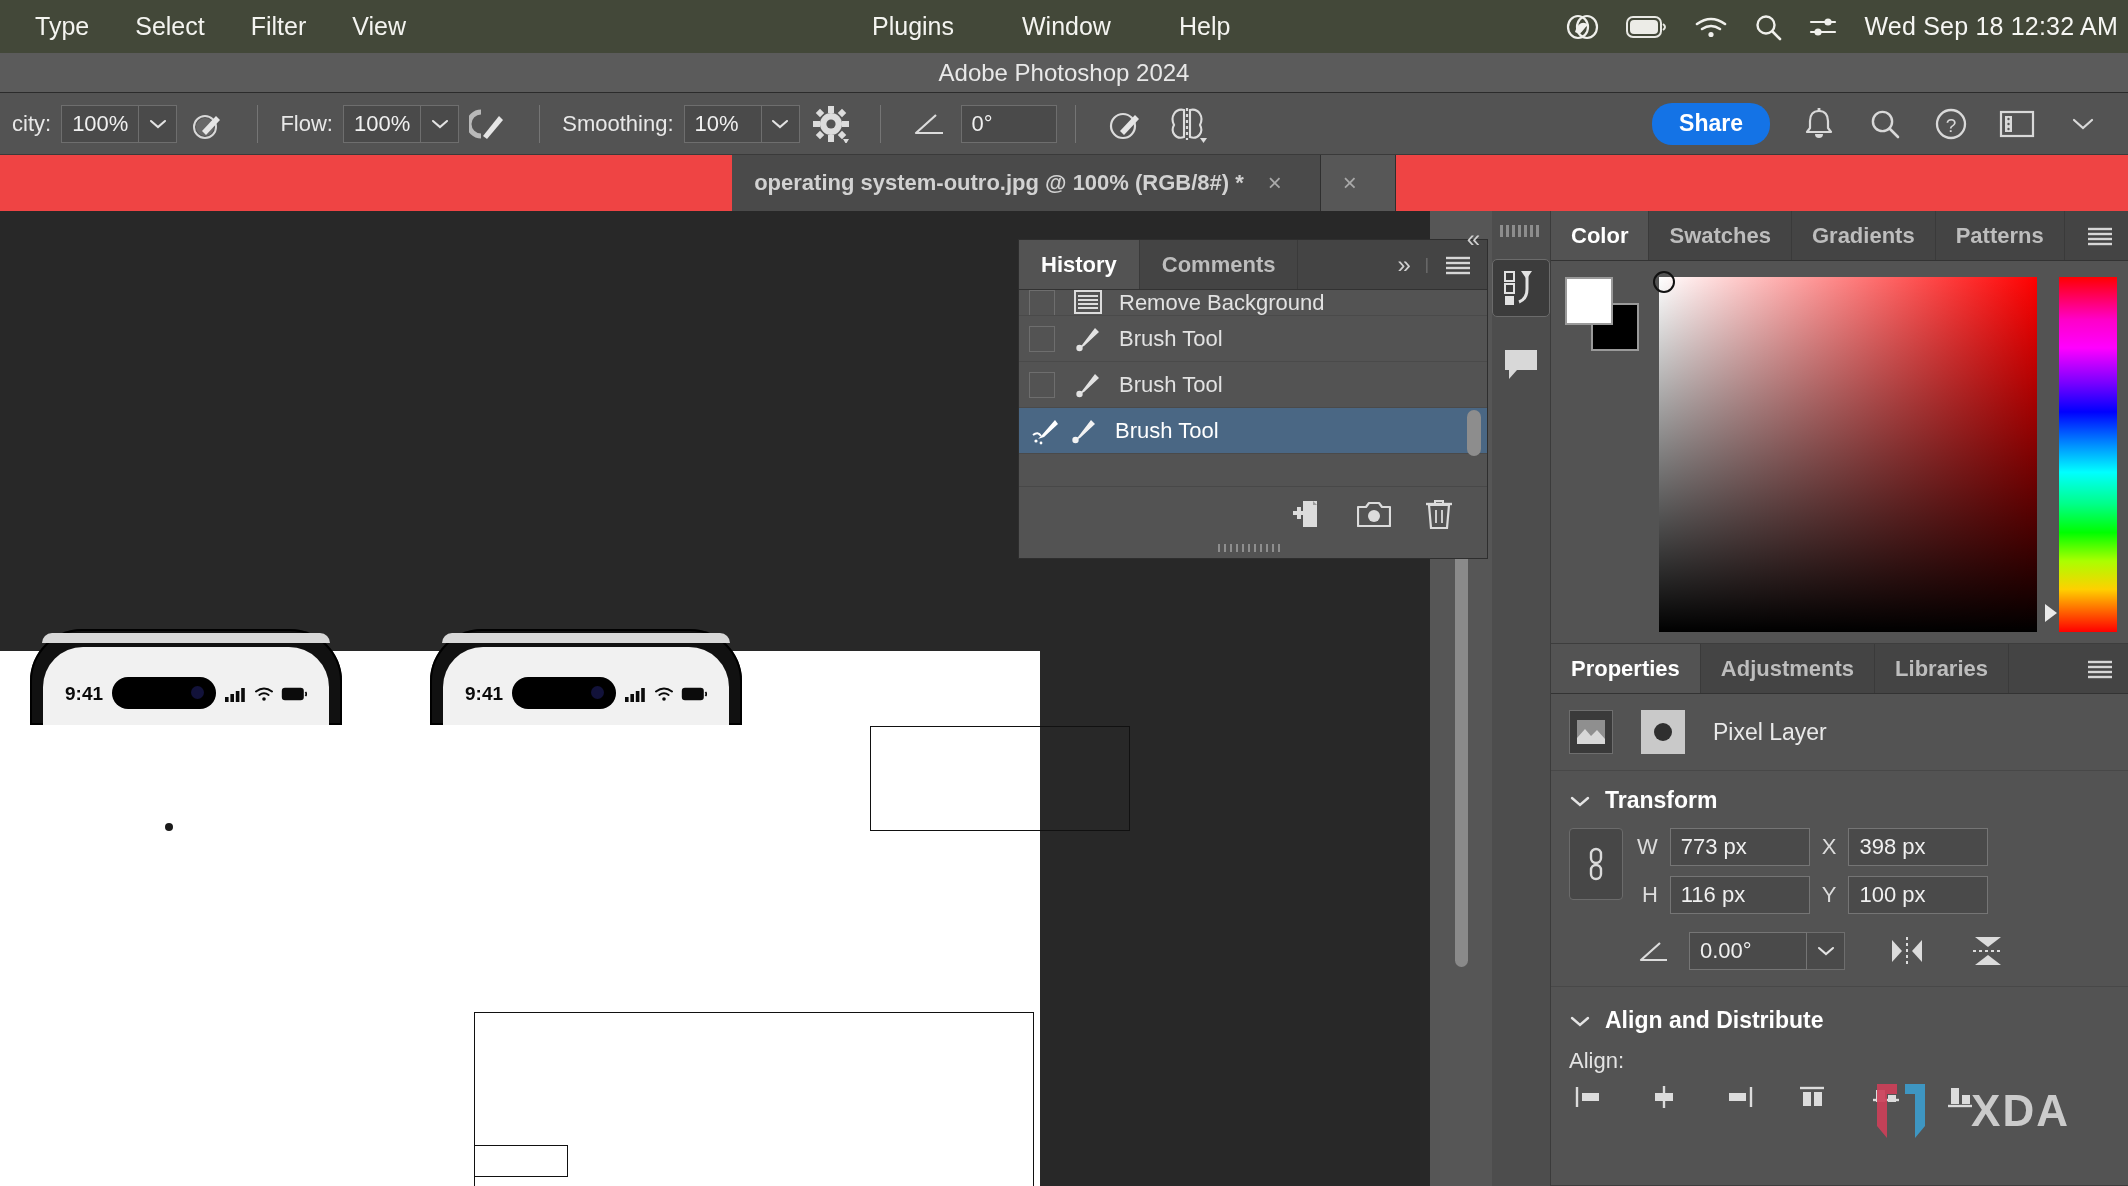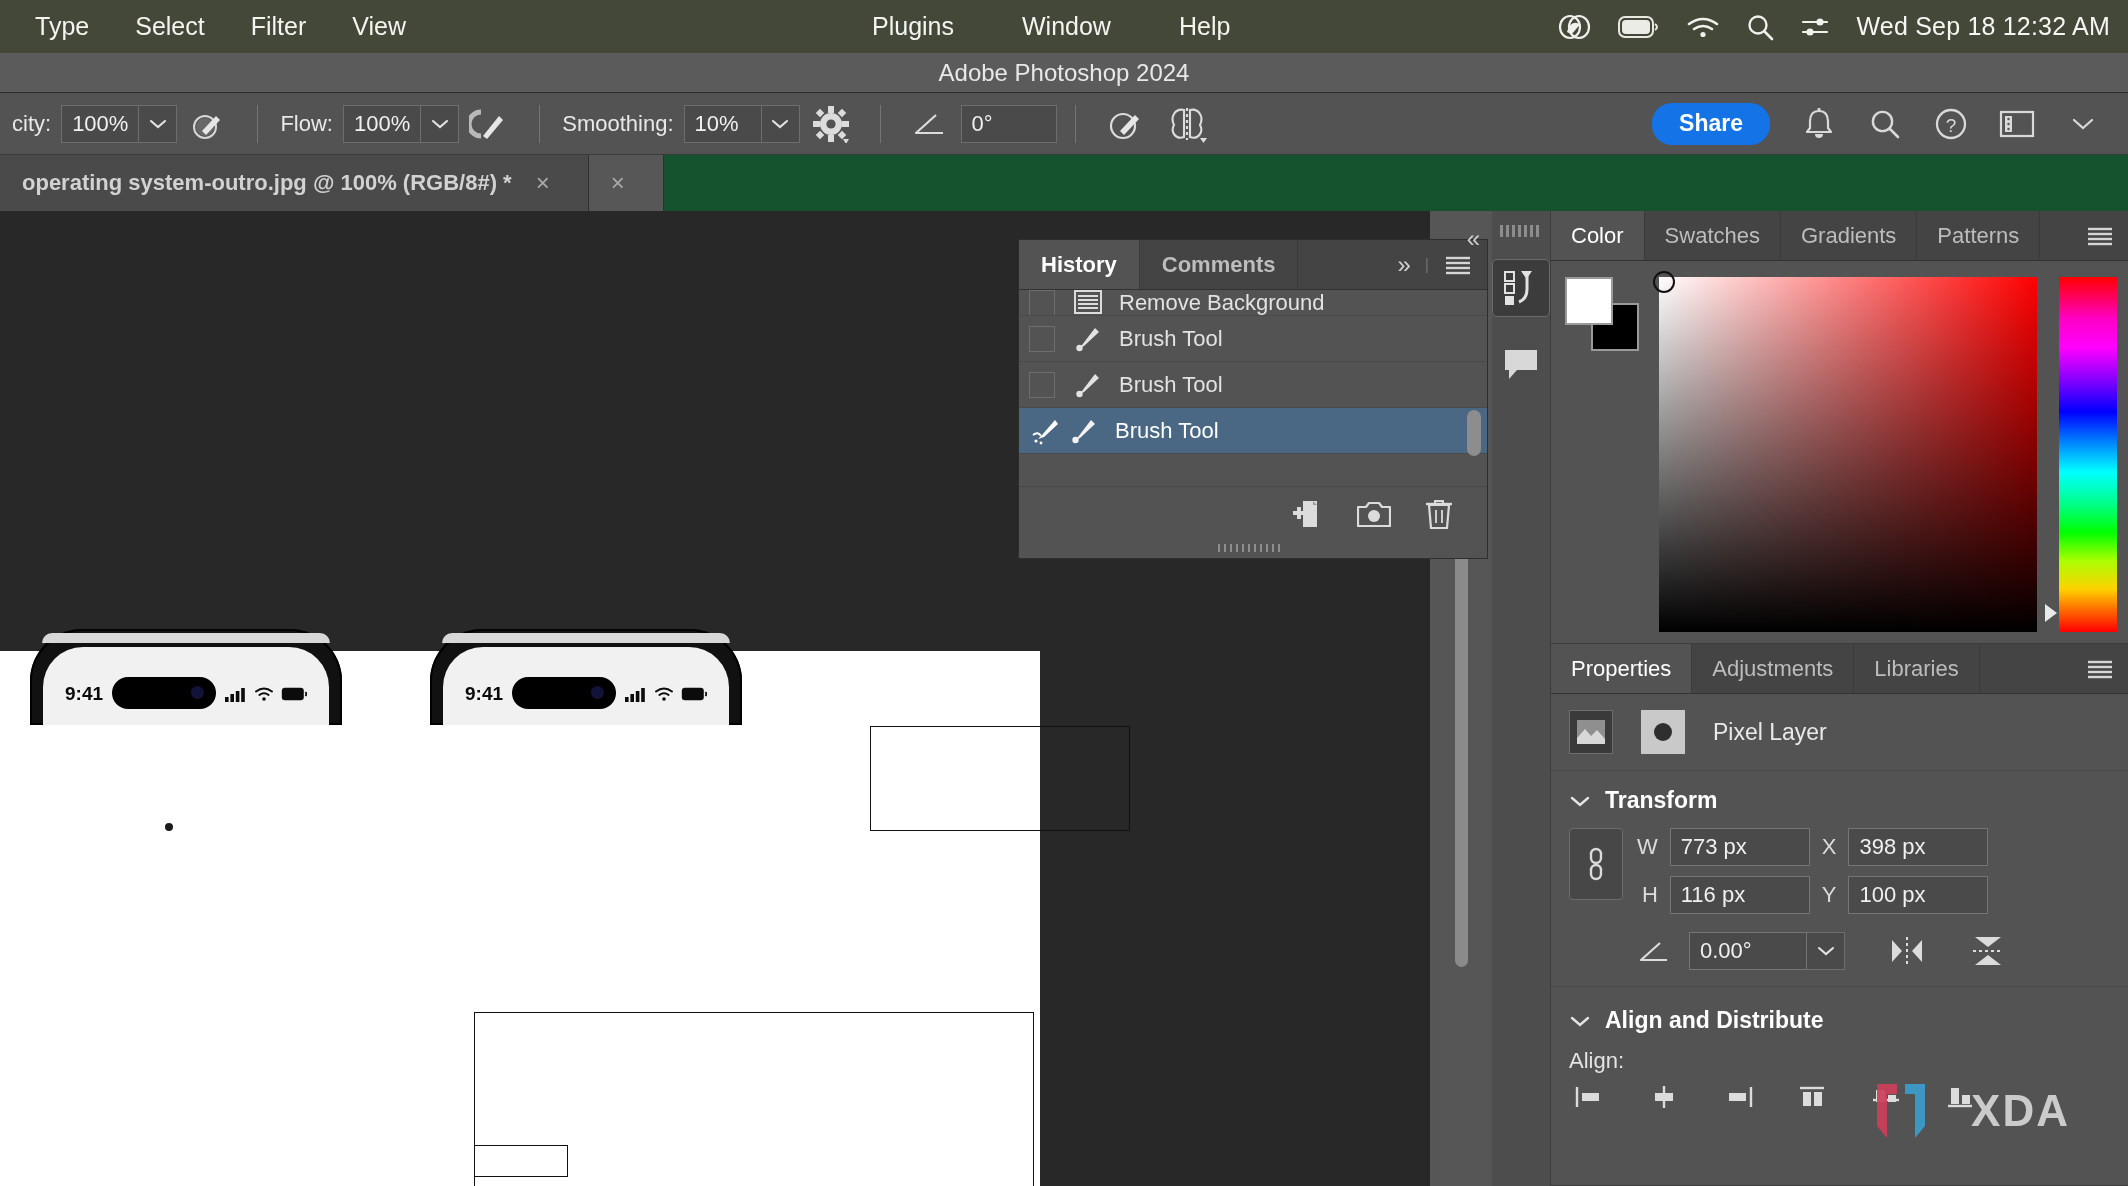--- a/index.html
+++ b/index.html
@@ -17,21 +17,21 @@
     position: absolute; top: 0; left: 0; width: 2128px; height: 53px;
     background: #434839;
     display: flex; align-items: center;
     color: #f2f2ef;
   }
   .macbar .mitem {
     font-size: 25px; font-weight: 400; color: #f4f4f0;
     padding: 0 23px; line-height: 53px; white-space: nowrap;
   }
   .macbar-left { display: flex; align-items: center; padding-left: 12px; }
-  .macbar-right { margin-left: auto; display: flex; align-items: center; padding-right: 18px; gap: 26px; }
+  .macbar-right { margin-left: auto; display: flex; align-items: center; padding-right: 10px; gap: 26px; }
   .macbar-right .sysicon { display: flex; align-items: center; justify-content: center; }
   .mac-clock { font-size: 25px; color: #f6f6f3; white-space: nowrap; letter-spacing: 0.2px; }
 
   
   .ps-window {
     position: absolute; top: 53px; left: 0; width: 2128px; height: 1133px;
     background: #323232;
   }
   .ps-titlebar {
     height: 40px; background: #5b5b5b;
@@ -60,21 +60,21 @@
   .opt-sep { width: 1px; height: 38px; background: #757575; margin: 0 18px; }
   .opt-icon { width: 44px; height: 44px; display:flex; align-items:center; justify-content:center; margin: 0 9px; }
   .share-btn {
     background: #1473e6; color: #fff; border-radius: 20px;
     height: 42px; padding: 0 27px; display: flex; align-items: center;
     font-size: 23px; font-weight: 600; margin-right: 14px;
   }
   .opt-right { margin-left: auto; display: flex; align-items: center; gap: 4px; padding-right: 6px;}
 
   
-  .tab-strip { height: 56px; background: #14532d; display: flex; align-items: stretch; position: relative; }
+  .tab-strip { height: 56px; background: #ef4444; display: flex; align-items: stretch; position: relative; justify-content: center; }
   .doc-tab {
     display: flex; align-items: center; padding: 0 22px; font-size: 22px;
     font-weight: 700; color: #d9d9d9; border-right: 1px solid #2f2f2f;
     white-space: nowrap;
   }
   .doc-tab.inactive { background: #4a4a4a; color: #d2d2d2; }
   .doc-tab.active { background: #575757; color: #f3f3f3; }
   .tab-close { margin-right: 16px; font-size: 24px; color: #a9a9a9; font-weight: 400; }
 
   
@@ -183,21 +183,21 @@
   }
   .dock-main { flex: 1; display: flex; flex-direction: column; }
 
   .dock-group { background: #535353; border-bottom: 1px solid #3d3d3d; }
   .dock-tabs {
     height: 50px; display: flex; align-items: stretch;
     background: #444444; border-bottom: 1px solid #333;
   }
   .dock-tab {
     display: flex; align-items: center; padding: 0 20px;
-    font-size: 22px; font-weight: 400; color: #bdbdbd; border-right: 1px solid #3a3a3a;
+    font-size: 22px; font-weight: 700; color: #bdbdbd; border-right: 1px solid #3a3a3a;
     white-space: nowrap;
   }
   .dock-tab.active { background: #535353; color: #ffffff; }
   .dock-tabs-right { margin-left:auto; display:flex; align-items:center; padding: 0 14px; }
 
   .color-body { height: 382px; padding: 16px 12px 10px 14px; display: flex; }
   .swatch-stack { position: relative; width: 78px; height: 78px; margin-right: 16px; }
   .sw-fg { position: absolute; left:0; top:0; width:48px; height:48px; background:#fff; border:2px solid #9a9a9a; }
   .sw-bg { position: absolute; left:26px; top:26px; width:48px; height:48px; background:#000; border:2px solid #9a9a9a; }
   .color-field {

